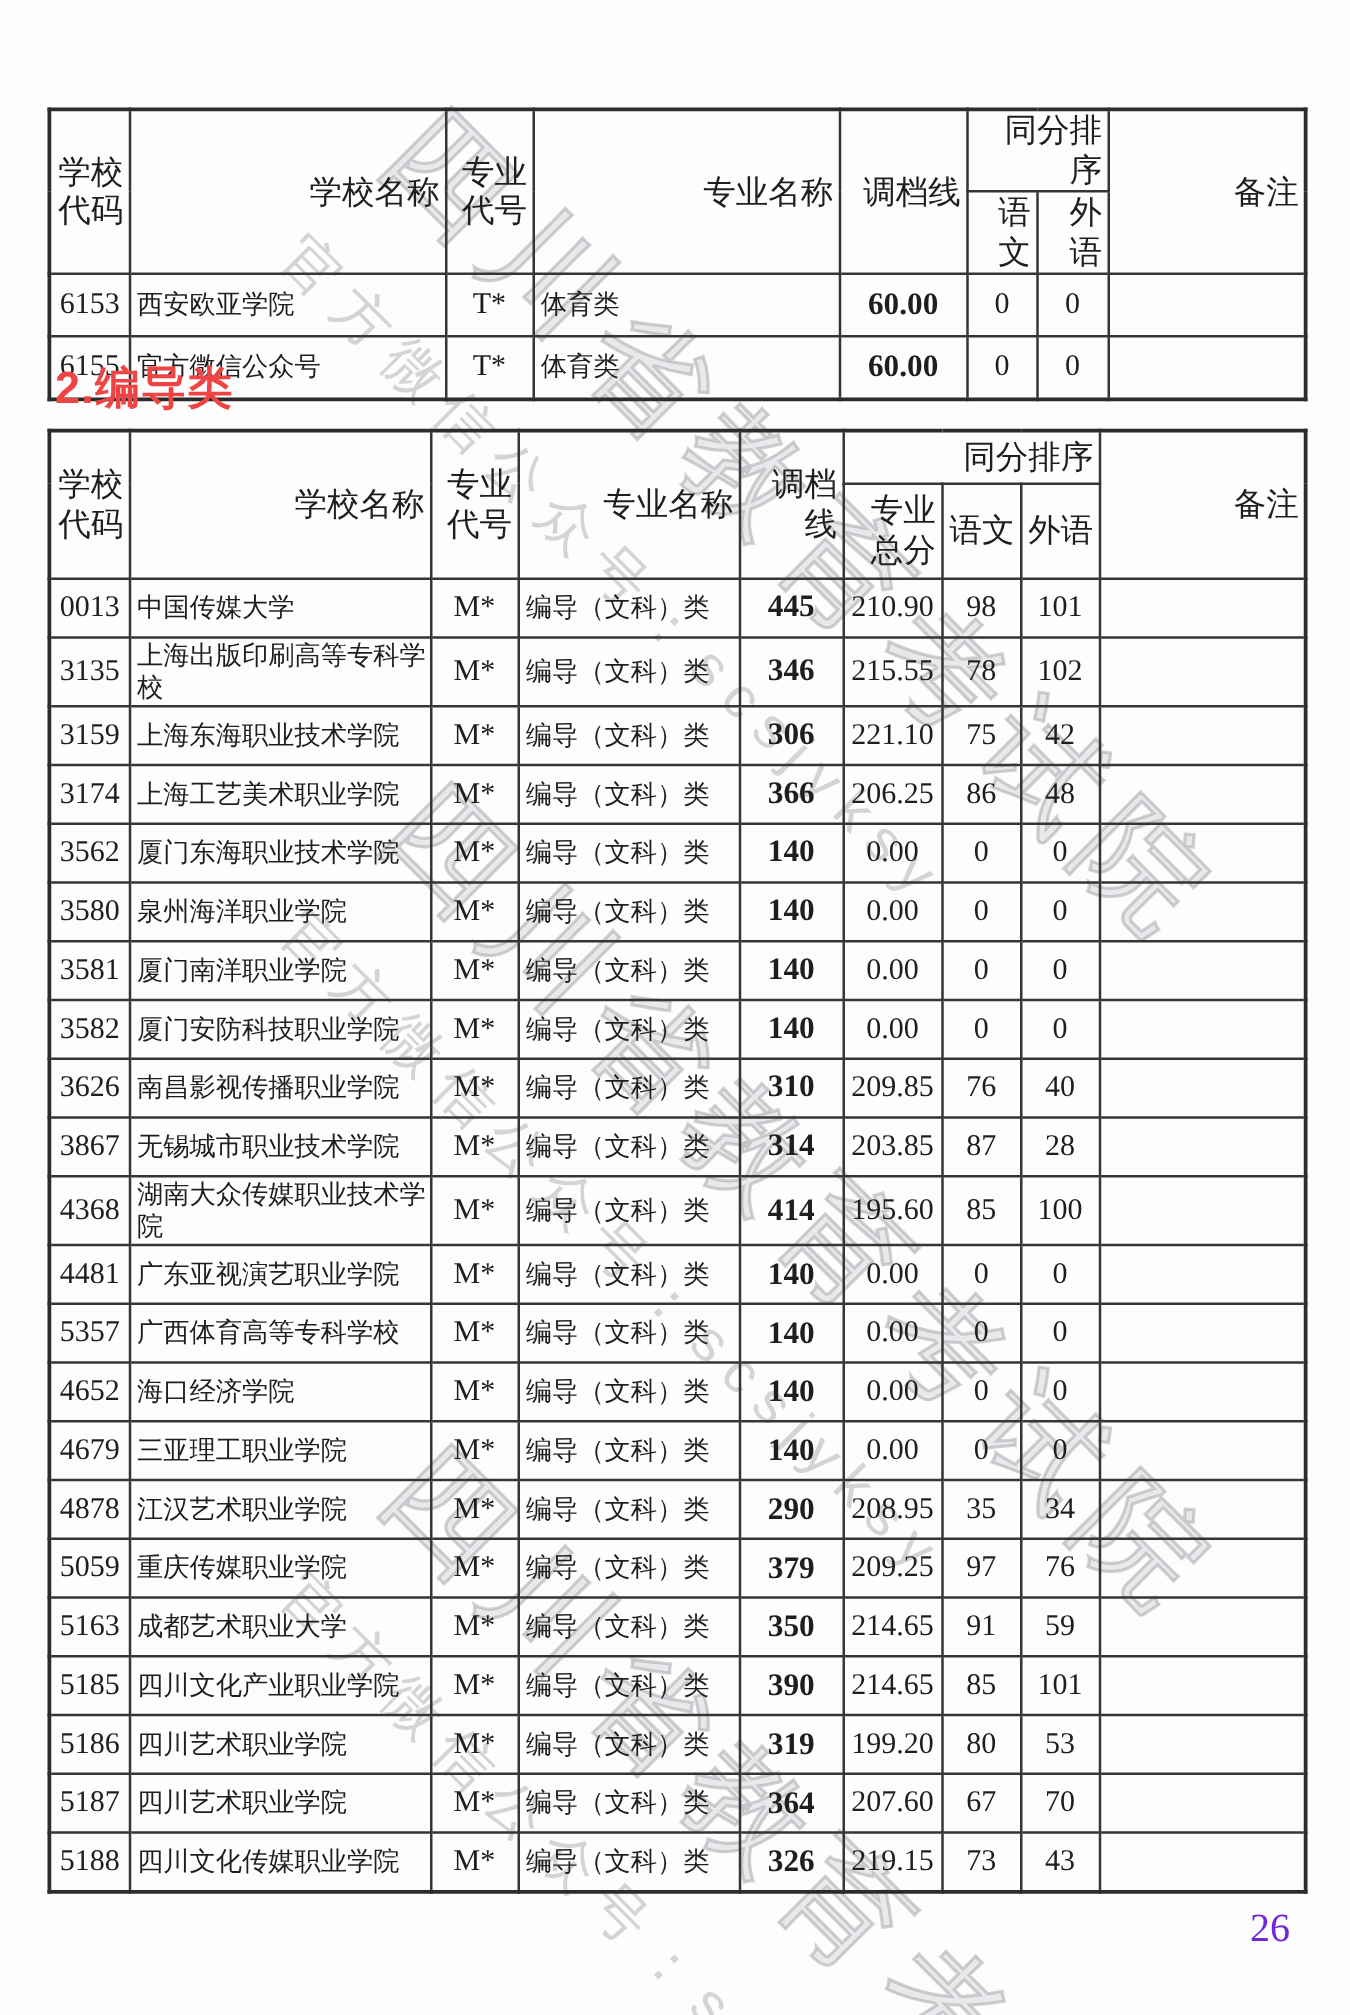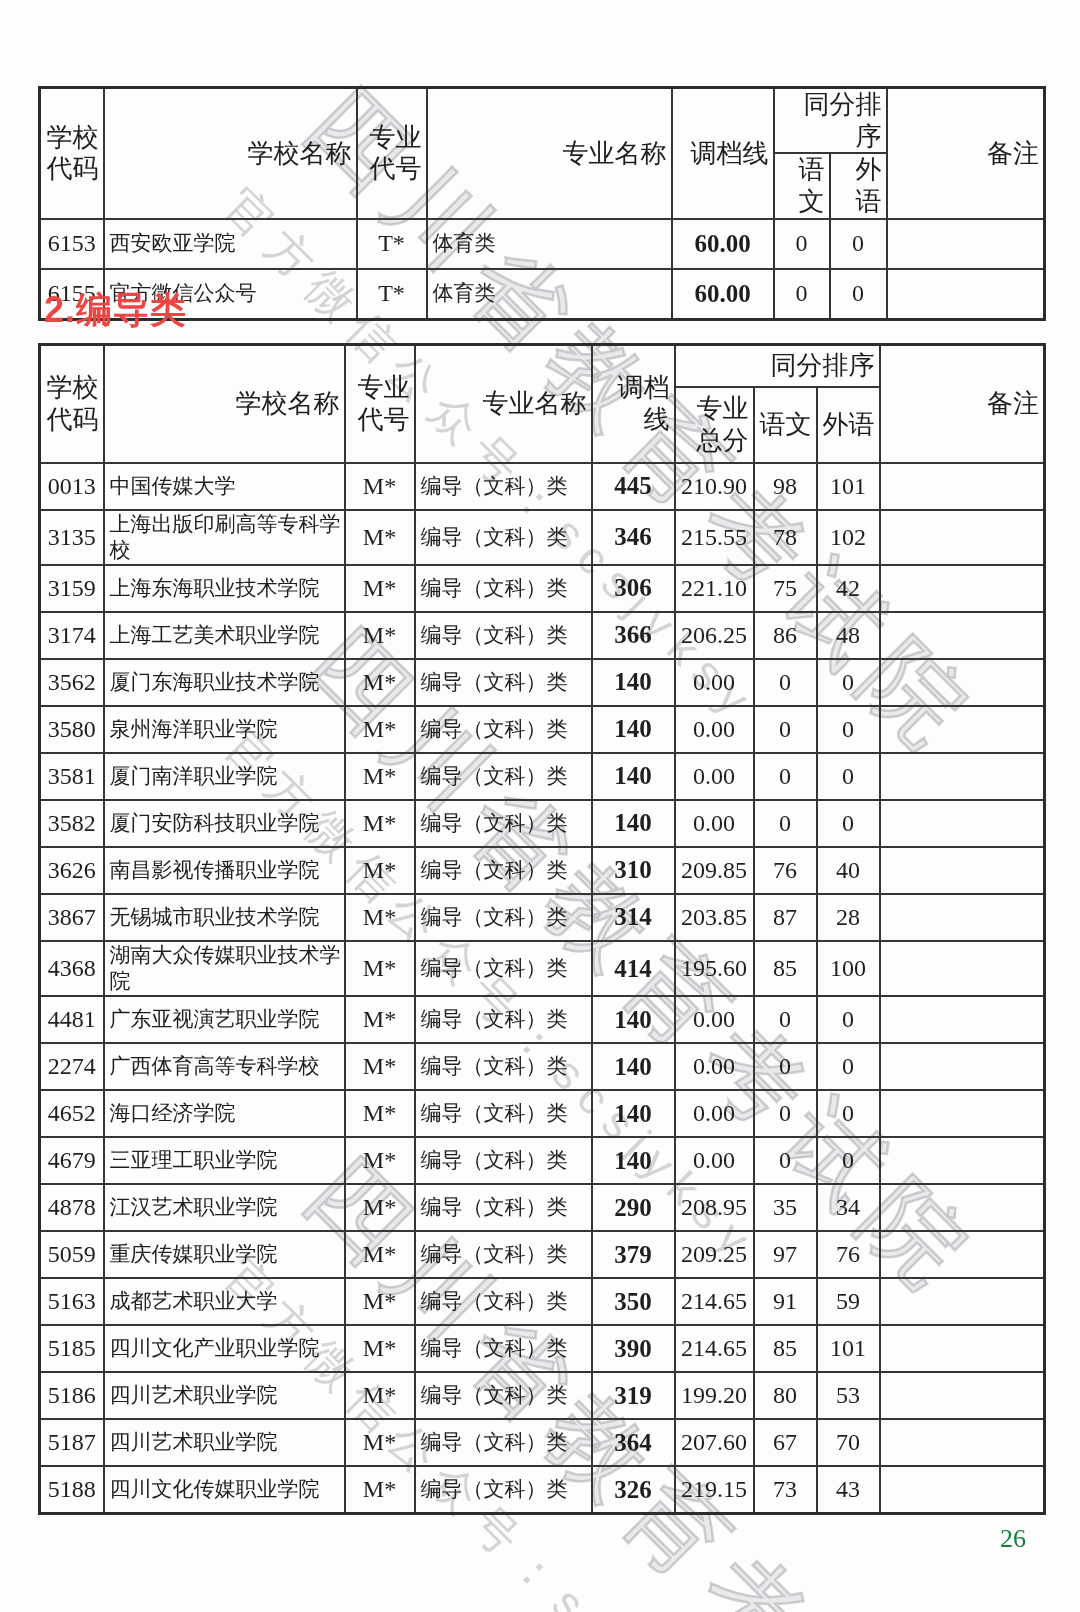--- a/index.html
+++ b/index.html
@@ -81,22 +81,22 @@
     font-weight: bold;
     letter-spacing: 1px;
     color: #ef4444;
     z-index: 1;
   }
 
   
   .page-number {
     position: absolute;
     left: 1000px; top: 1524px;
-    font-size: 26px;
-    color: #15803d;
+    font-size: 32px;
+    color: #6d28d9;
     z-index: 1;
   }
 </style>
 </head>
 <body>
 
 <div class="page">
 
   <div class="watermark wm1">
     <div class="wm-big">四川省教育考试院</div>
@@ -318,21 +318,21 @@
           <td class="l">广东亚视演艺职业学院</td>
           <td>M*</td>
           <td class="l">编导（文科）类</td>
           <td class="bold">140</td>
           <td>0.00</td>
           <td>0</td>
           <td>0</td>
           <td></td>
         </tr>
         <tr>
-          <td>2274</td>
+          <td>5357</td>
           <td class="l">广西体育高等专科学校</td>
           <td>M*</td>
           <td class="l">编导（文科）类</td>
           <td class="bold">140</td>
           <td>0.00</td>
           <td>0</td>
           <td>0</td>
           <td></td>
         </tr>
         <tr>

